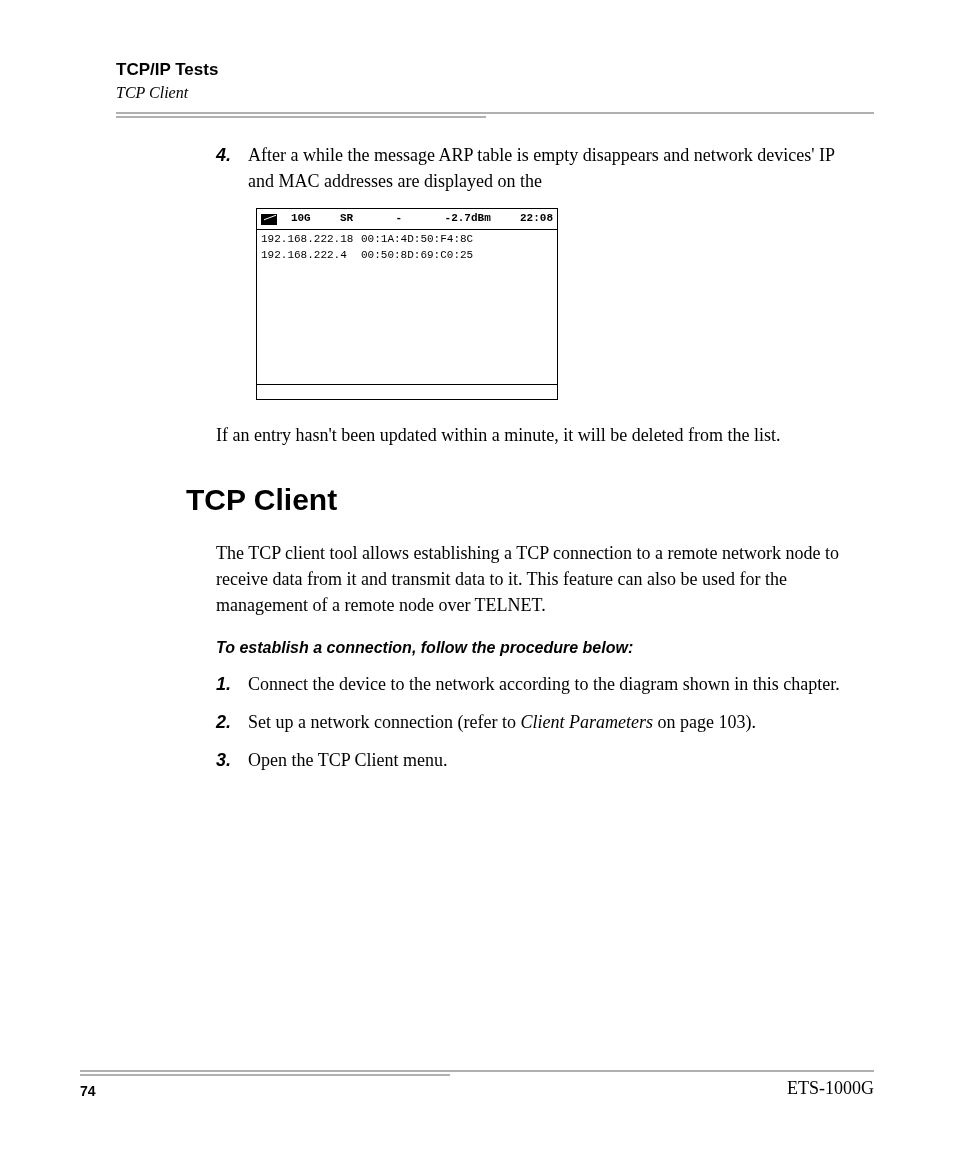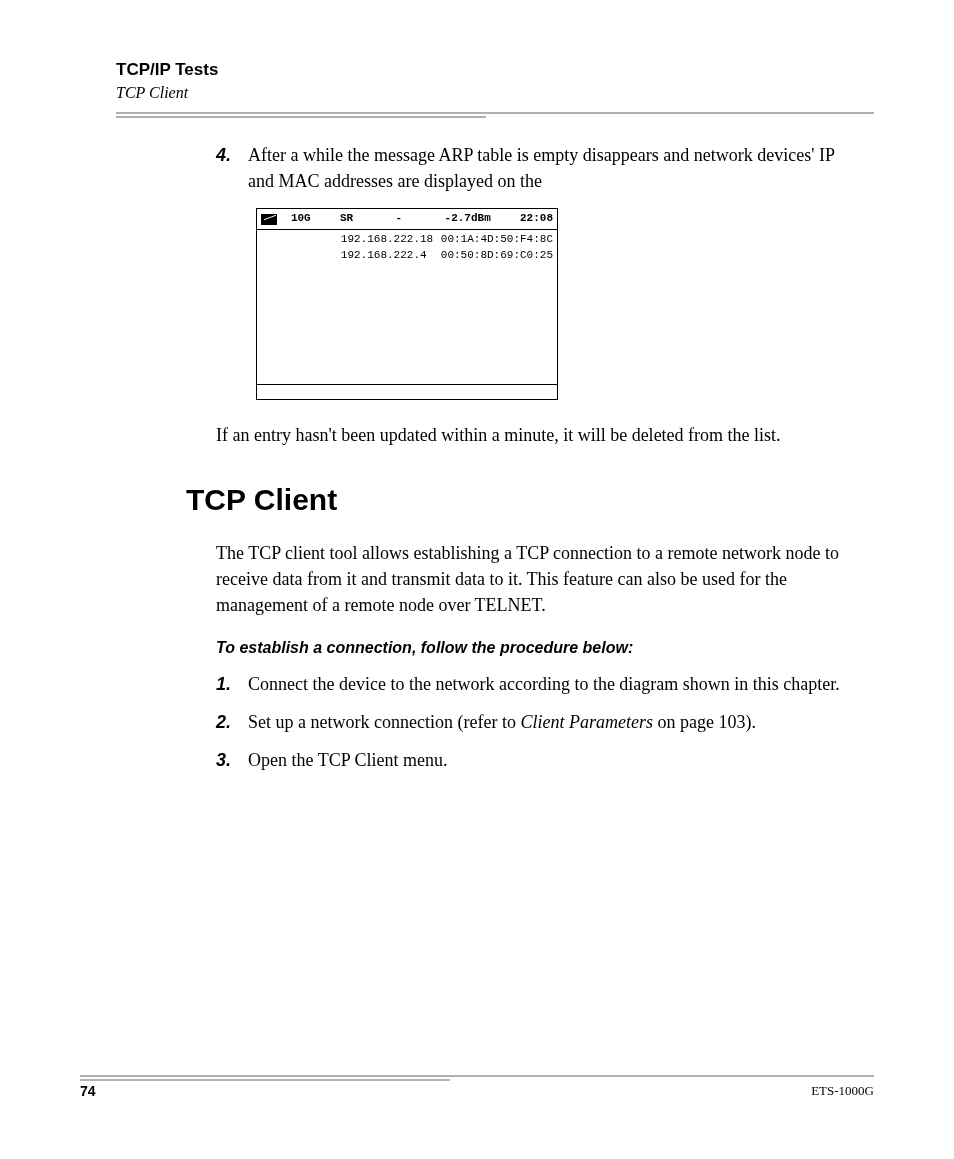--- a/index.html
+++ b/index.html
@@ -102,21 +102,21 @@
   .scr-title {
     text-align: center;
     font-weight: bold;
     padding: 4px 0 2px 0;
     border-bottom: 1px solid #000;
   }
   .scr-body {
     height: 150px;
     padding: 2px 4px;
   }
-  .scr-row { display:flex;justify-content:flex-end; }
+  .scr-row { display:flex; }
   .scr-row span:first-child { width:100px; }
   .scr-foot {
     border-top: 1px solid #000;
     height: 14px;
   }
   .para {
     margin: 0 14px 16px 0;
   }
   h2.section-heading {
     font-family: Verdana, Arial, sans-serif;
@@ -144,21 +144,21 @@
     font-size: 14px;
     margin-top: 2px;
     align-items: flex-end;
   }
   .footer-row .pn {
     font-family: Verdana, Arial, sans-serif;
     font-weight: bold;
   }
   .footer-row .model {
     font-family: Georgia, serif;
-    font-size: 13px;
+    font-size: 18px;
   }
 </style>
 </head>
 <body>
 
 <div class="page">
 
   <div class="header-section">
     <p class="chapter-title">TCP/IP Tests</p>
     <p class="section-sub">TCP Client</p>

